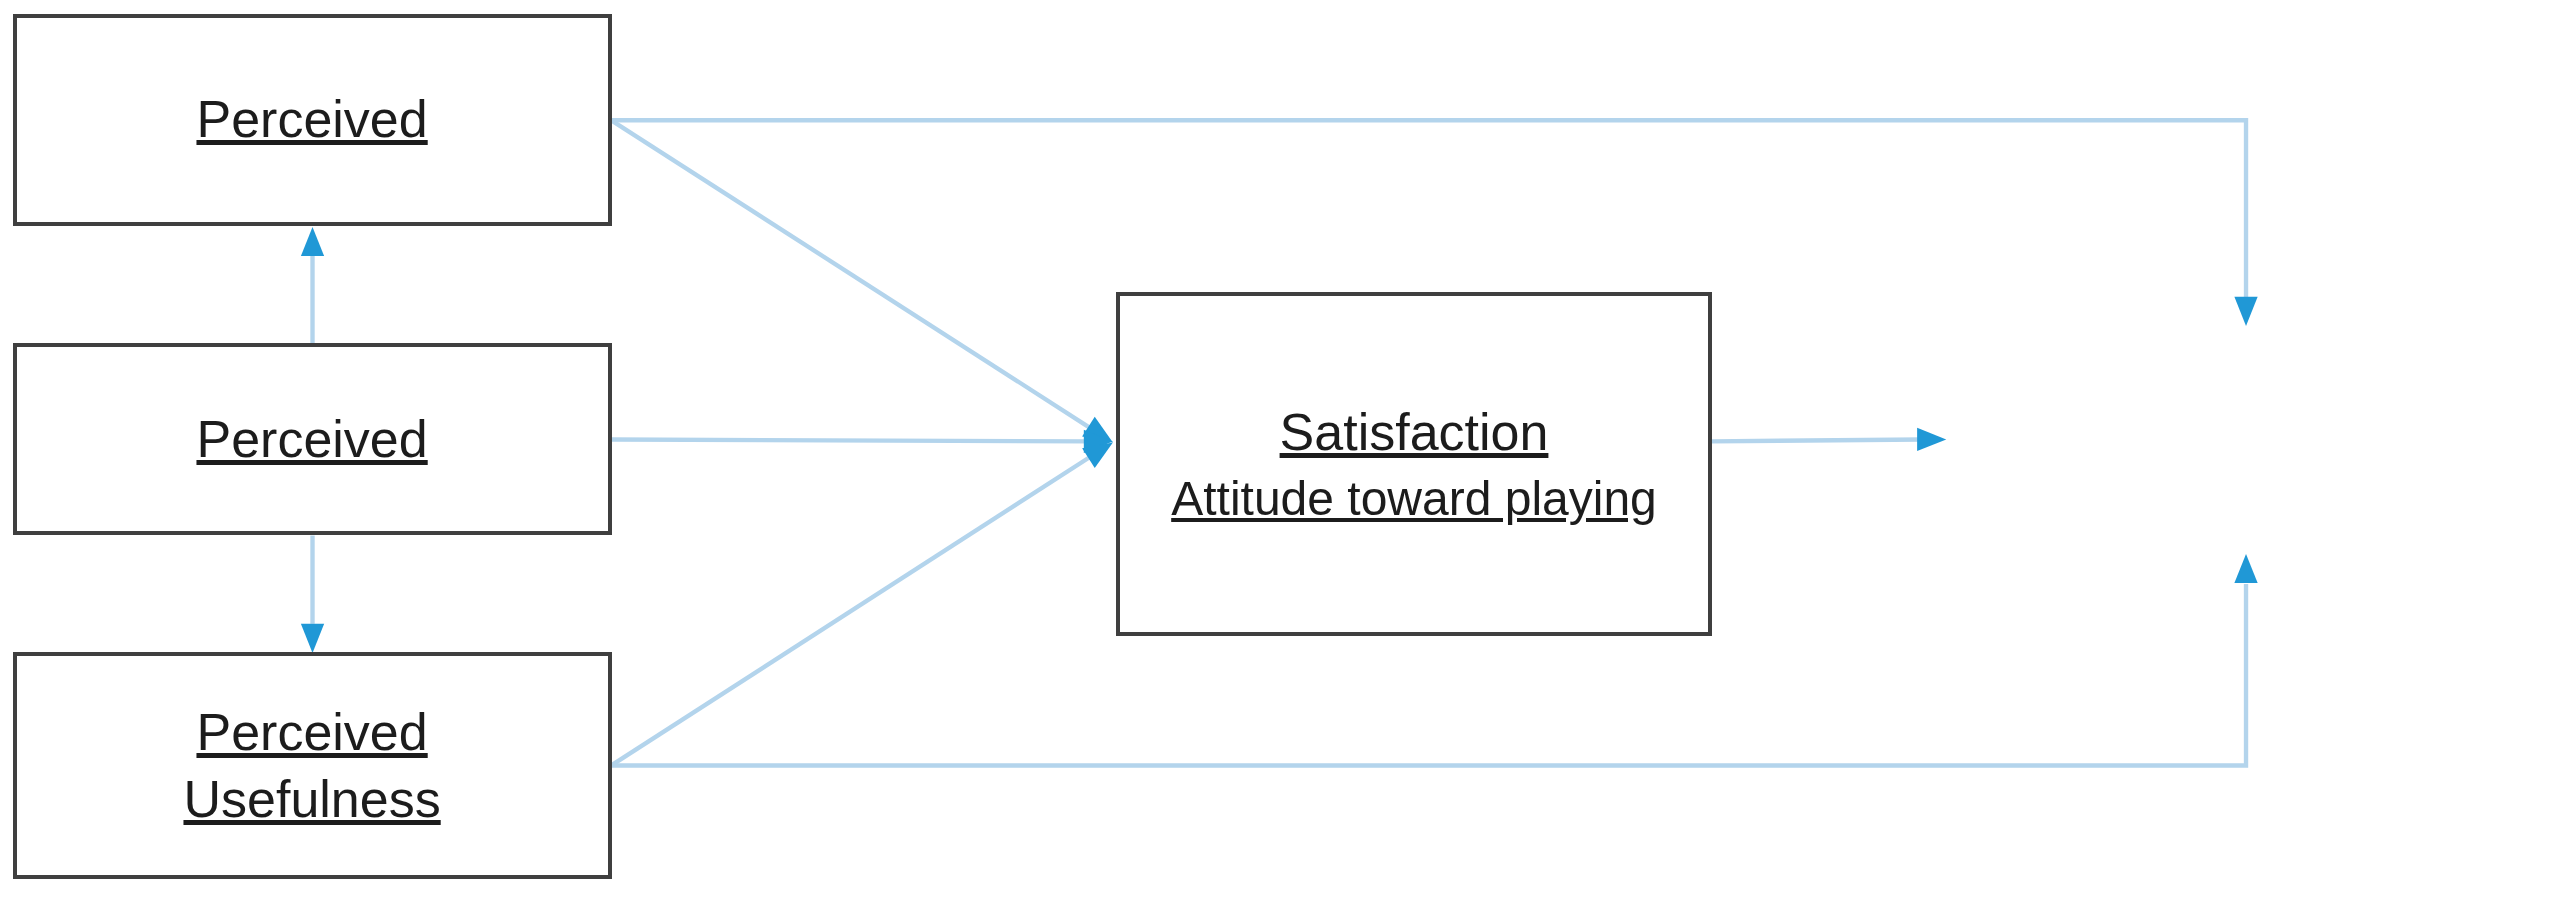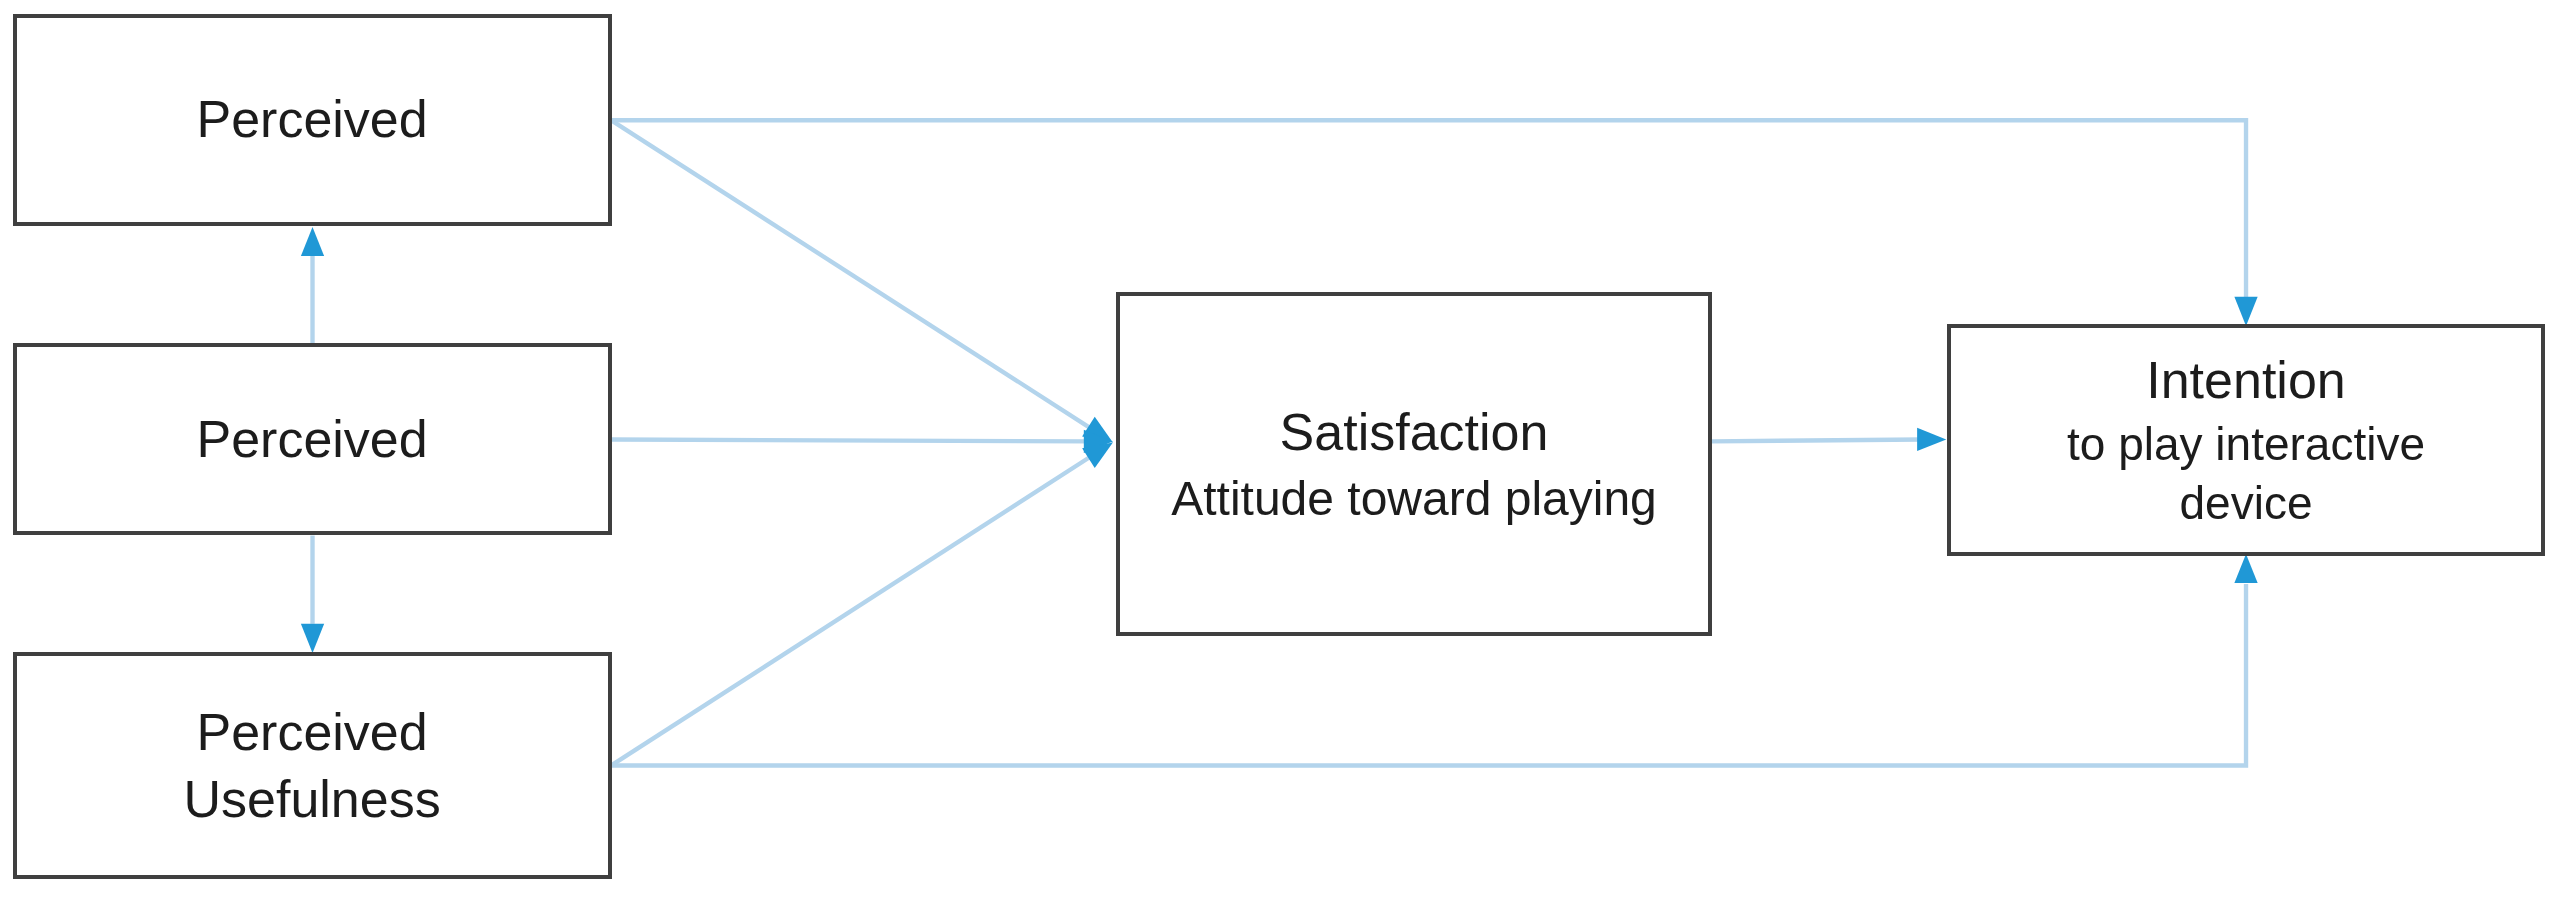--- a/index.html
+++ b/index.html
@@ -34,20 +34,21 @@
     position: absolute;
     box-sizing: border-box;
     background: #ffffff;
     border: 4.9px solid var(--box-border, #3f3f3f);
     display: flex;
     flex-direction: column;
     justify-content: center;
     align-items: center;
     text-align: left;
     color: var(--text, #1c1c1c);
+    text-decoration: underline;
   }
   #node-playfulness { left: 12.6px;   top: 13.6px;  width: 599px; height: 212px; }
   #node-ease        { left: 12.6px;   top: 343px; width: 599px; height: 192px; }
   #node-usefulness  { left: 12.6px;   top: 652px; width: 599px; height: 227px; }
   #node-satisfaction{ left: 1116px; top: 292px; width: 596px; height: 344px; }
   #node-intention   { left: 1947px; top: 324px; width: 598px; height: 232px; }
 
   .label-line { font-size: 52px; line-height: 1.28; white-space: nowrap; }
   .node-title { font-size: 52px; line-height: 1.32; white-space: nowrap; }
   .node-subtitle { font-size: 48px; line-height: 1.32; white-space: nowrap; }
@@ -113,20 +114,15 @@
   <div class="node" id="node-usefulness">
     <div class="label-line">Perceived</div>
     <div class="label-line">Usefulness</div>
   </div>
 
   <div class="node" id="node-satisfaction">
     <div class="node-title">Satisfaction</div>
     <div class="node-subtitle">Attitude toward playing</div>
   </div>
 
-  <div class="node" id="node-intention">
-    <div class="node-title">Intention</div>
-    <div class="node-subtitle">to play interactive</div>
-    <div class="node-subtitle">device</div>
-  </div>
 
 </div>
 
 
 </body></html>

